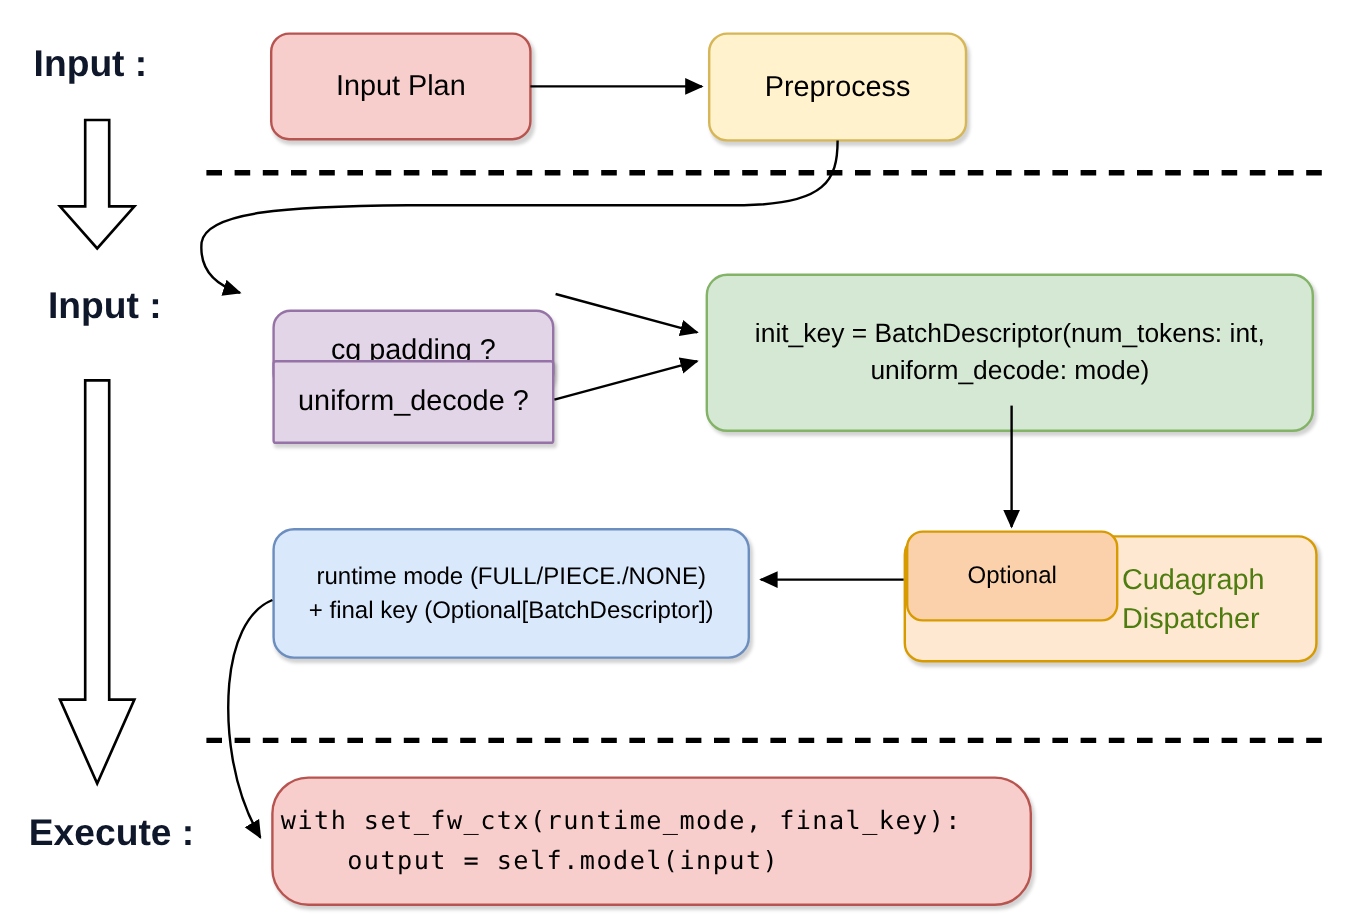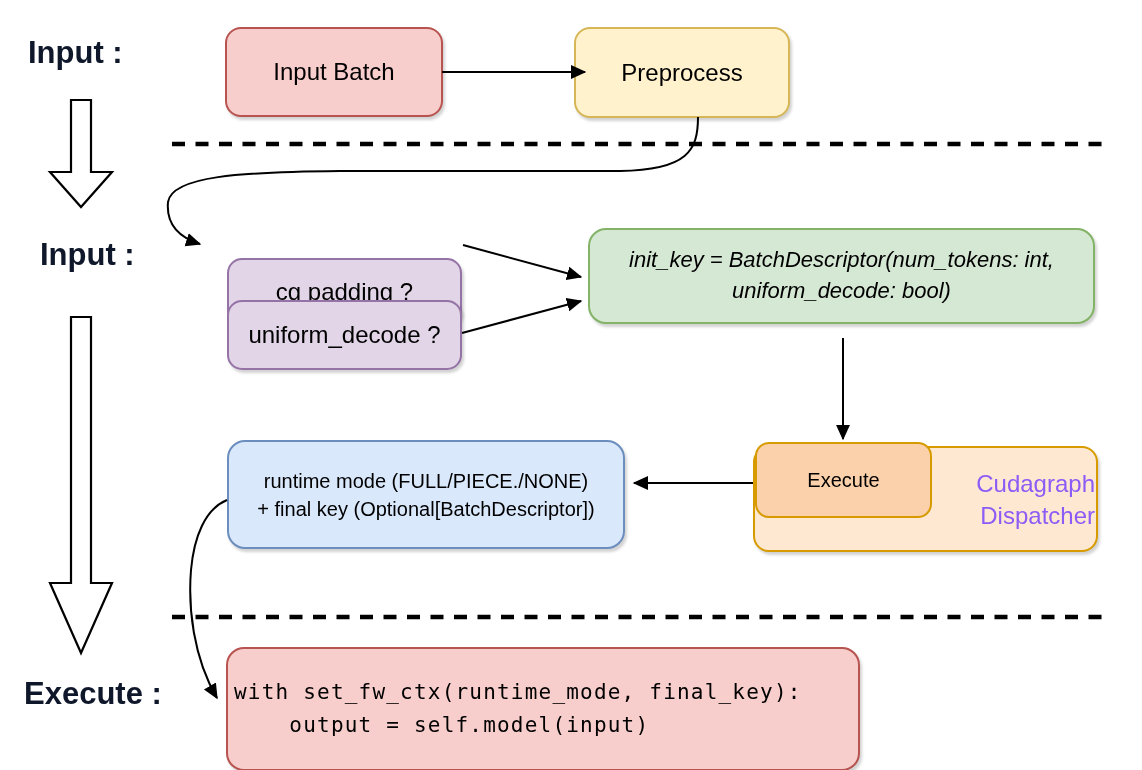--- a/index.html
+++ b/index.html
@@ -38,74 +38,74 @@
     text-align: left;
     font-family: "DejaVu Sans Mono", "Liberation Mono", monospace;
     letter-spacing: 1.2px;
   }
   .code-node .tl { white-space: pre; line-height: 1.55; }
   .float-label {
     position: absolute;
     display: flex;
     align-items: center;
     justify-content: center;
-    text-align: right;
-    color: #8b5cf6;
+    text-align: left;
+    color: #4d7c0f;
   }
   #connector-layer {
     position: absolute;
     left: 0; top: 0;
     pointer-events: none;
   }
 </style>
 </head>
 <body>
 
 <div id="canvas">
 
   <div class="sec-label" style="left:28px; top:37px;">Input :</div>
   <div class="sec-label" style="left:40px; top:239px;">Input :</div>
   <div class="sec-label" style="left:24px; top:678px;">Execute :</div>
 
   <div class="node" style="left: 225px; top: 27px; width: 218px; height: 90px; font-size: 24px; border-radius: 16px; background-color: rgb(248, 206, 204); border-color: rgb(184, 84, 80);">
-    <span class="tl">Input Batch</span>
+    <span class="tl">Input Plan</span>
   </div>
 
-  <div class="node" style="left: 574px; top: 27px; width: 216px; height: 91px; font-size: 24px; border-radius: 16px; background-color: rgb(255, 242, 204); border-color: rgb(214, 182, 86);">
+  <div class="node" style="left: 590px; top: 27px; width: 216px; height: 91px; font-size: 24px; border-radius: 16px; background-color: rgb(255, 242, 204); border-color: rgb(214, 182, 86);">
     <span class="tl">Preprocess</span>
   </div>
 
   <div class="node" style="left: 227px; top: 210px; width: 235px; height: 68px; font-size: 24px; border-radius: 15px; background-color: rgb(225, 213, 231); border-color: rgb(150, 115, 166); margin-top: 48px;">
     <span class="tl">cg padding ?</span>
   </div>
 
-  <div class="node" style="left: 227px; top: 300px; width: 235px; height: 70px; font-size: 24px; border-radius: 15px; background-color: rgb(225, 213, 231); border-color: rgb(150, 115, 166); text-align: right;">
+  <div class="node" style="left: 227px; top: 300px; width: 235px; height: 70px; font-size: 24px; border-radius: 3px; background-color: rgb(225, 213, 231); border-color: rgb(150, 115, 166); text-align: right;">
     <span class="tl">uniform_decode ?</span>
   </div>
 
-  <div class="node" style="left: 588px; top: 228px; width: 507px; height: 96px; font-size: 22px; background-color: rgb(213, 232, 212); border-color: rgb(130, 179, 102); font-style: italic;">
+  <div class="node" style="left: 588px; top: 228px; width: 507px; height: 132px; font-size: 22px; background-color: rgb(213, 232, 212); border-color: rgb(130, 179, 102);">
     <div class="tl">init_key = BatchDescriptor(num_tokens: int,</div>
-    <div class="tl">uniform_decode: bool)</div>
+    <div class="tl">uniform_decode: mode)</div>
   </div>
 
   <div class="node" style="left: 753px; top: 446px; width: 345px; height: 106px; border-radius: 16px; background-color: rgb(255, 232, 210); border-color: rgb(215, 155, 0);">
   </div>
 
   <div class="node" style="left: 755px; top: 442px; width: 177px; height: 76px; font-size: 20px; border-radius: 14px; box-shadow: none; background-color: rgb(250, 209, 171); border-color: rgb(215, 155, 0);">
-    <span class="tl">Execute</span>
+    <span class="tl">Optional</span>
   </div>
 
   <div class="float-label" style="left:935px; top:460px; width:160px; height:80px; font-size:24px; line-height:1.35;">Cudagraph Dispatcher</div>
 
   <div class="node" style="left: 227px; top: 440px; width: 398px; height: 109px; font-size: 20px; background-color: rgb(218, 232, 252); border-color: rgb(108, 142, 191); text-align: center;">
     <div class="tl">runtime mode (FULL/PIECE./NONE)</div>
     <div class="tl">+ final key (Optional[BatchDescriptor])</div>
   </div>
 
-  <div class="node code-node" style="left: 226px; top: 647px; width: 634px; height: 124px; font-size: 21px; padding-left: 6px; background-color: rgb(248, 206, 204); border-color: rgb(184, 84, 80);">
+  <div class="node code-node" style="left: 226px; top: 647px; width: 634px; height: 108px; font-size: 21px; padding-left: 6px; background-color: rgb(248, 206, 204); border-color: rgb(184, 84, 80); border-radius: 31px;">
     <div class="tl">with set_fw_ctx(runtime_mode, final_key):</div>
     <div class="tl">    output = self.model(input)</div>
   </div>
 
   <svg id="connector-layer" width="1142" height="770" viewBox="0 0 1142 770">
     <defs>
       <marker id="ah" viewBox="0 0 12 12" refX="10.5" refY="6" markerWidth="8" markerHeight="8" orient="auto-start-reverse">
         <path d="M0,0.8 L11.5,6 L0,11.2 z" fill="#000"></path>
       </marker>
     </defs>

